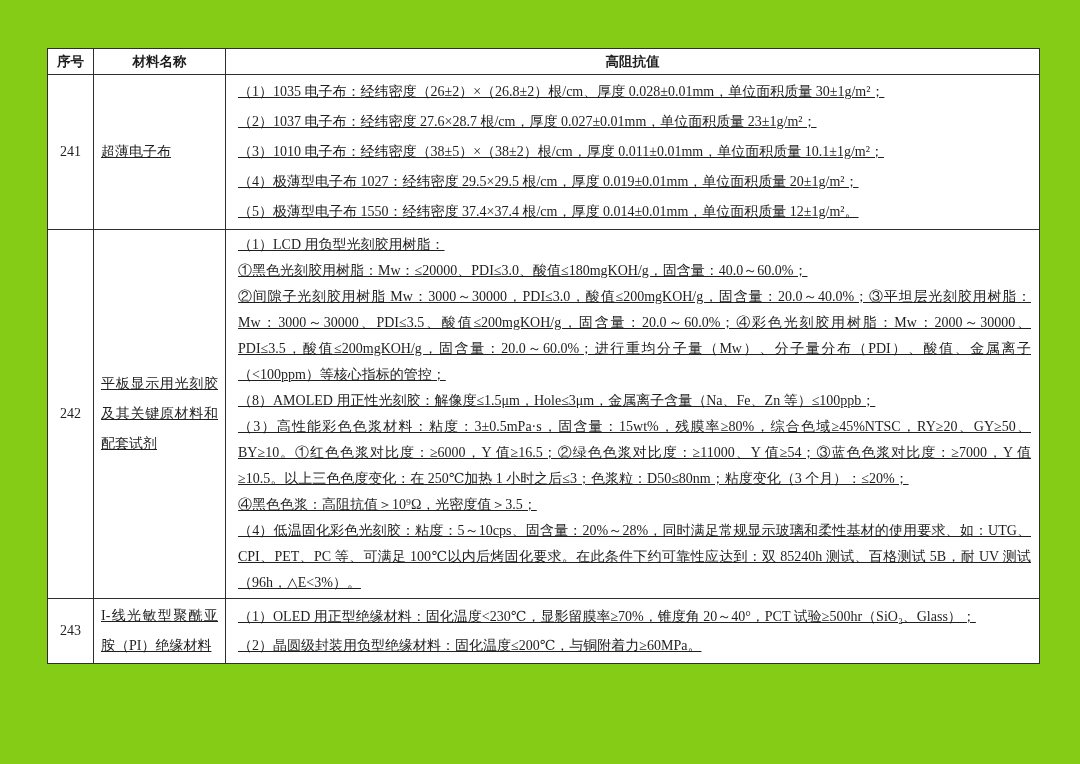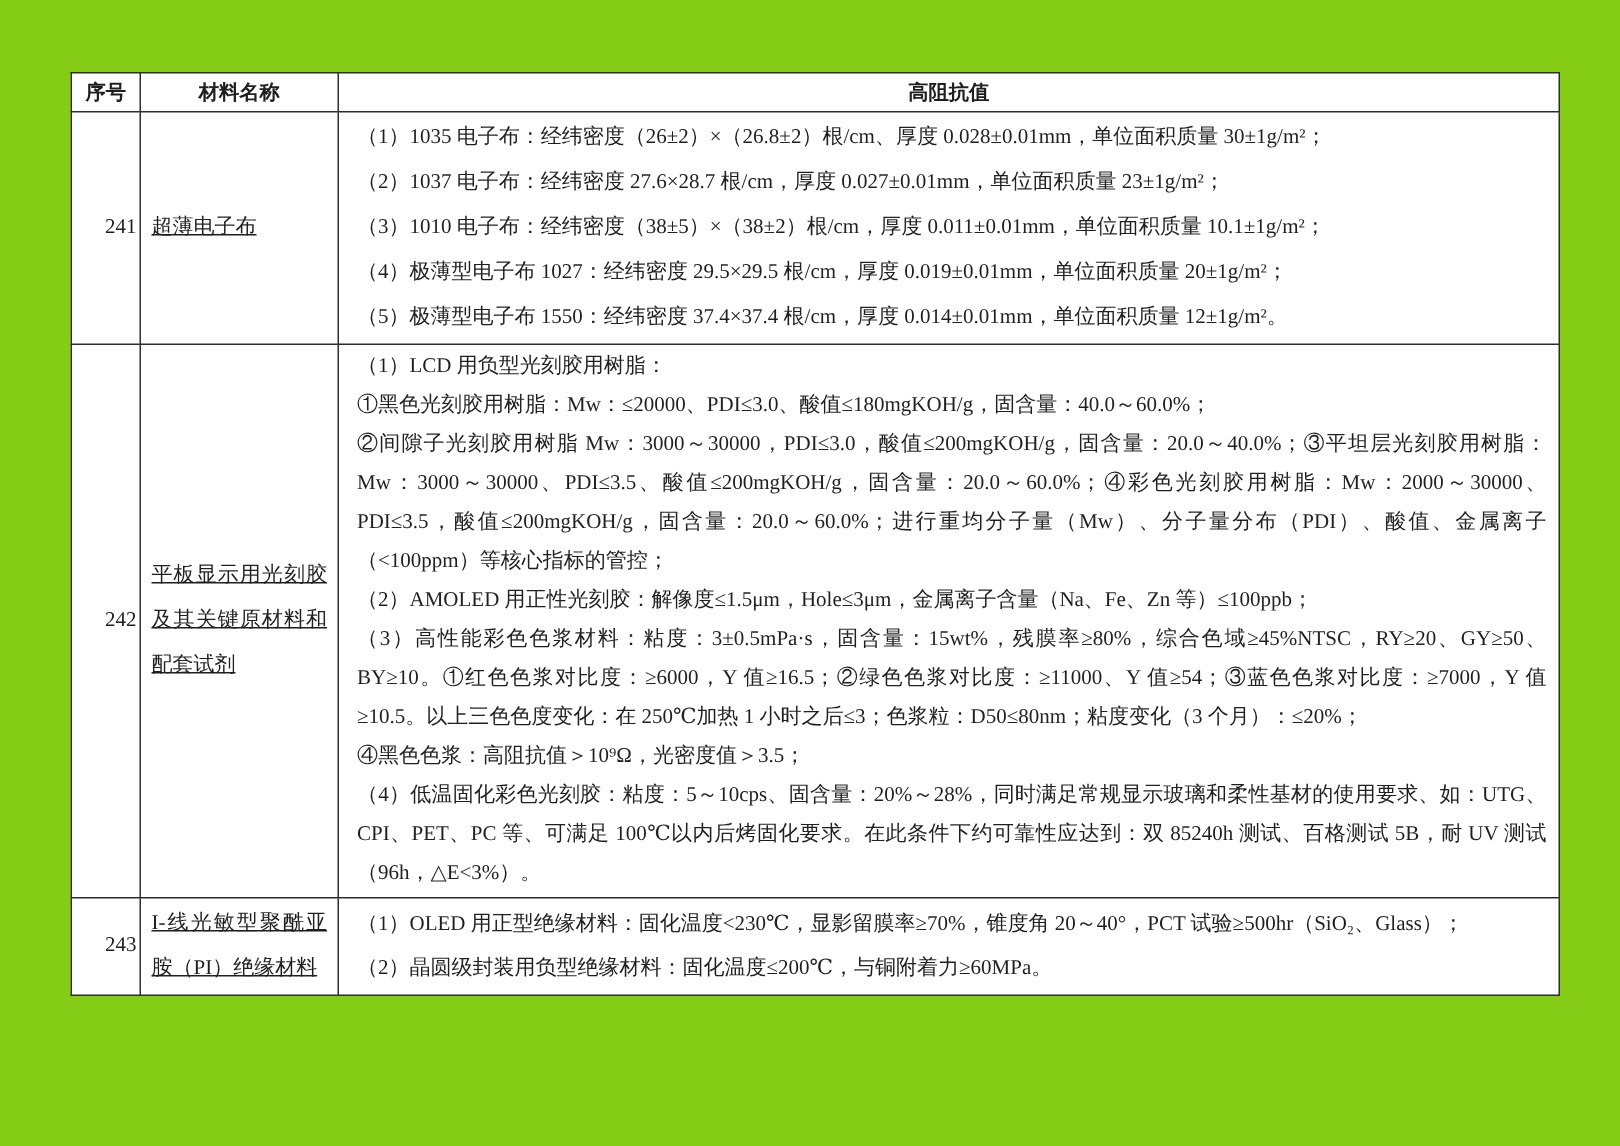--- a/index.html
+++ b/index.html
@@ -34,34 +34,35 @@
   col.c-index { width: 46px; }
   col.c-material { width: 132px; }
   table.materials th {
     height: 25px;
     font-weight: bold;
     text-align: center;
     font-size: 13.5px;
     padding: 0 2px;
   }
   td.cell-index {
-    text-align: right;
+    text-align: center;
     padding: 0 2px;
   }
   td.cell-material {
     padding: 2px 7px;
     text-align: justify;
     text-align-last: left;
     line-height: 30px;
     text-decoration: underline;
   }
   td.cell-req {
     padding: 2px 8px 2px 12px;
     text-align: justify;
     text-align-last: left;
+    text-decoration: underline;
   }
   .para {
     margin: 0;
   }
   
   tbody tr:nth-child(1) td { height: 150px; }
   tbody tr:nth-child(1) .para { line-height: 30px; }
   tbody tr:nth-child(2) td { height: 362px; }
   tbody tr:nth-child(2) .para { line-height: 26px; }
   tbody tr:nth-child(3) td { height: 58px; }
@@ -105,21 +106,21 @@
             <div class="para">（5）极薄型电子布 1550：经纬密度 37.4×37.4 根/cm，厚度 0.014±0.01mm，单位面积质量 12±1g/m²。</div>
           </td>
         </tr>
         <tr>
           <td class="cell-index">242</td>
           <td class="cell-material">平板显示用光刻胶及其关键原材料和配套试剂</td>
           <td class="cell-req">
             <div class="para">（1）LCD 用负型光刻胶用树脂：</div>
             <div class="para">①黑色光刻胶用树脂：Mw：≤20000、PDI≤3.0、酸值≤180mgKOH/g，固含量：40.0～60.0%；</div>
             <div class="para">②间隙子光刻胶用树脂 Mw：3000～30000，PDI≤3.0，酸值≤200mgKOH/g，固含量：20.0～40.0%；③平坦层光刻胶用树脂：Mw：3000～30000、PDI≤3.5、酸值≤200mgKOH/g，固含量：20.0～60.0%；④彩色光刻胶用树脂：Mw：2000～30000、PDI≤3.5，酸值≤200mgKOH/g，固含量：20.0～60.0%；进行重均分子量（Mw）、分子量分布（PDI）、酸值、金属离子（&lt;100ppm）等核心指标的管控；</div>
-            <div class="para">（2）AMOLED 用正性光刻胶：解像度≤1.5μm，Hole≤3μm，金属离子含量（Na、Fe、Zn 等）≤100ppb；</div>
+            <div class="para">（8）AMOLED 用正性光刻胶：解像度≤1.5μm，Hole≤3μm，金属离子含量（Na、Fe、Zn 等）≤100ppb；</div>
             <div class="para">（3）高性能彩色色浆材料：粘度：3±0.5mPa·s，固含量：15wt%，残膜率≥80%，综合色域≥45%NTSC，RY≥20、GY≥50、BY≥10。①红色色浆对比度：≥6000，Y 值≥16.5；②绿色色浆对比度：≥11000、Y 值≥54；③蓝色色浆对比度：≥7000，Y 值≥10.5。以上三色色度变化：在 250℃加热 1 小时之后≤3；色浆粒：D50≤80nm；粘度变化（3 个月）：≤20%；</div>
             <div class="para">④黑色色浆：高阻抗值＞10⁹Ω，光密度值＞3.5；</div>
             <div class="para">（4）低温固化彩色光刻胶：粘度：5～10cps、固含量：20%～28%，同时满足常规显示玻璃和柔性基材的使用要求、如：UTG、CPI、PET、PC 等、可满足 100℃以内后烤固化要求。在此条件下约可靠性应达到：双 85240h 测试、百格测试 5B，耐 UV 测试（96h，△E&lt;3%）。</div>
           </td>
         </tr>
         <tr>
           <td class="cell-index">243</td>
           <td class="cell-material">I-线光敏型聚酰亚胺（PI）绝缘材料</td>
           <td class="cell-req">
             <div class="para">（1）OLED 用正型绝缘材料：固化温度&lt;230℃，显影留膜率≥70%，锥度角 20～40°，PCT 试验≥500hr（SiO₂、Glass）；</div>

